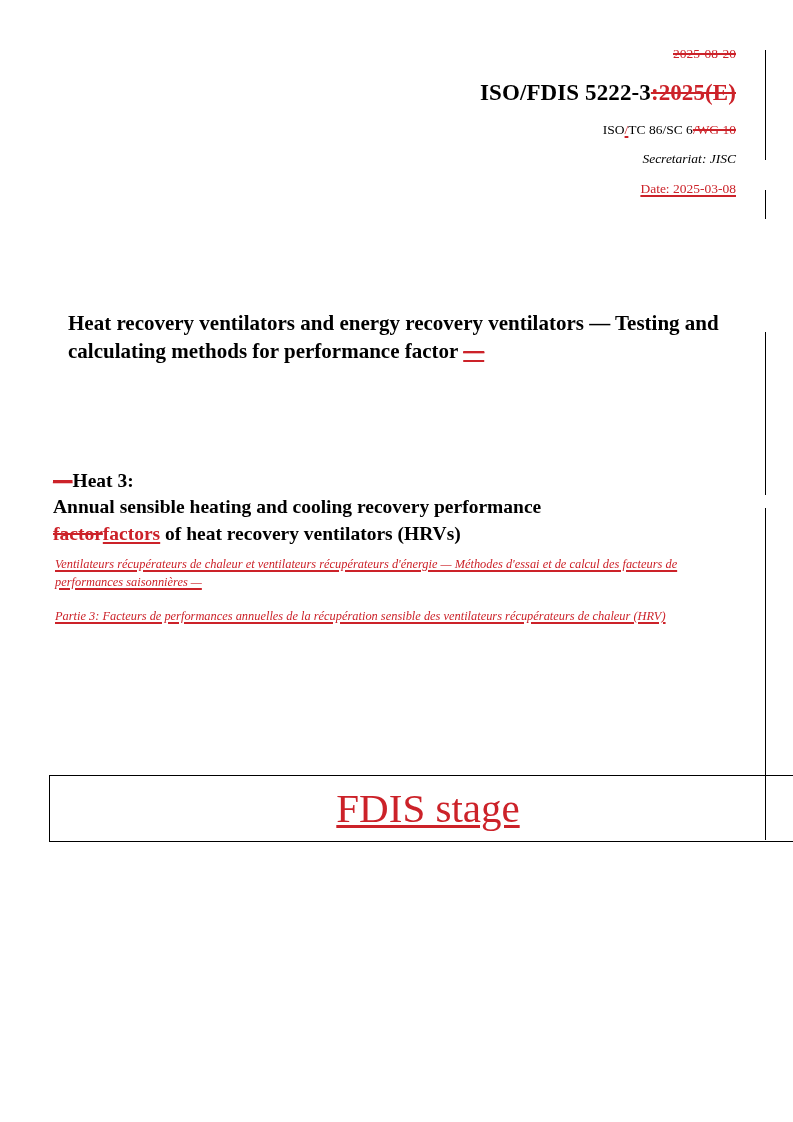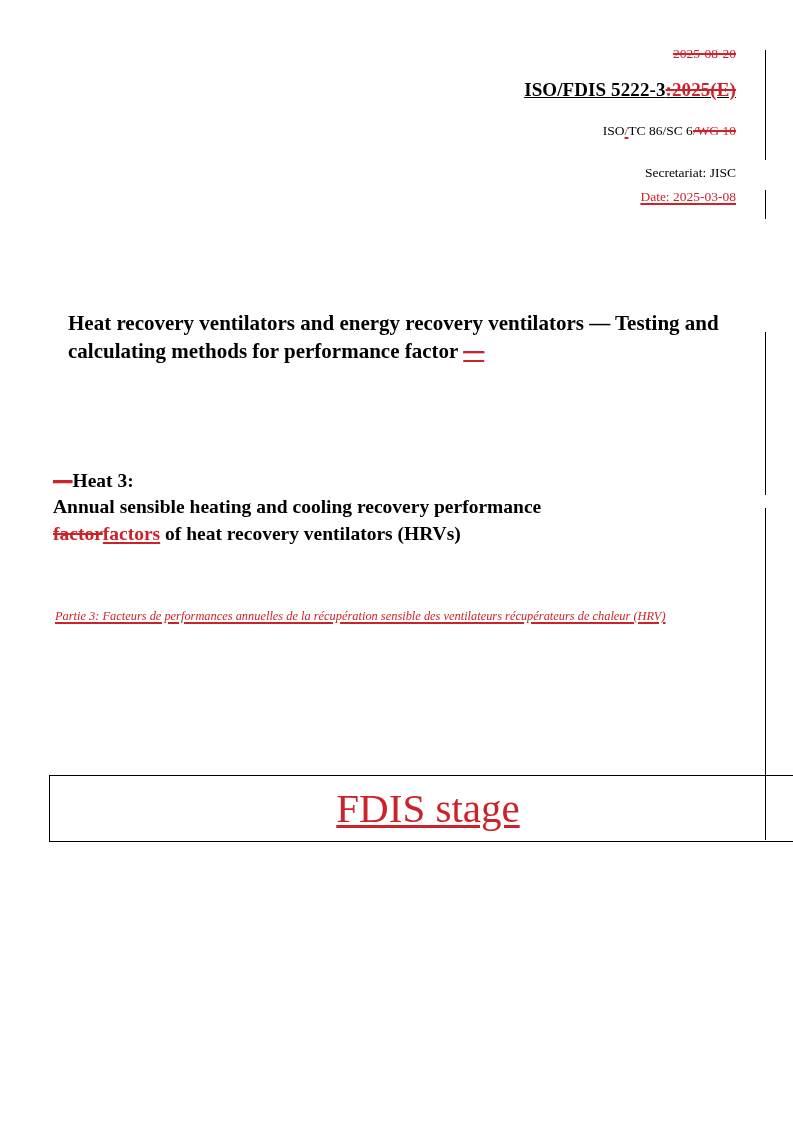--- a/index.html
+++ b/index.html
@@ -55,33 +55,33 @@
   }
   .hdr-line {
     line-height: 1.55;
     white-space: nowrap;
   }
   .hdr-date-top {
     font-size: 13.5px;
     margin-bottom: 10px;
   }
   .hdr-docnum {
-    font-size: 19px;
+    font-size: 23px;
     font-weight: bold;
-    margin-bottom: 17px;
+    margin-bottom: 9px;
     letter-spacing: 0.1px;
-    text-decoration: underline;
   }
   .hdr-committee {
     font-size: 13.5px;
-    margin-bottom: 21px;
+    margin-bottom: 9px;
   }
   .hdr-secretariat {
     font-size: 13.5px;
-    margin-bottom: 3px;
+    margin-bottom: 9px;
+    font-style: italic;
   }
   .hdr-date-new {
     font-size: 13.5px;
   }
 
   
   .title-main {
     position: absolute;
     top: 310px;
     left: 68px;
@@ -182,20 +182,23 @@
     <span>and calculating methods for performance factor</span>
     <span class="del-ins">—</span>
   </div>
 
   <div class="part-block">
     <div><span class="del">—</span><span>Heat 3:</span></div>
     <div>Annual sensible heating and cooling recovery performance</div>
     <div><span class="del">factor</span><span class="ins">factors</span><span> of heat recovery ventilators (HRVs)</span></div>
   </div>
 
+  <div class="fr-para fr-1">
+    <span class="ins">Ventilateurs récupérateurs de chaleur et ventilateurs récupérateurs d'énergie — Méthodes d'essai et de calcul des facteurs de performances saisonnières —</span>
+  </div>
 
   <div class="fr-para fr-2">
     <span class="ins">Partie 3: Facteurs de performances annuelles de la récupération sensible des ventilateurs récupérateurs de chaleur (HRV)</span>
   </div>
 
   <div class="stage-box">
     <span class="stage-text">FDIS stage</span>
   </div>
 
   <div id="change-bars">

